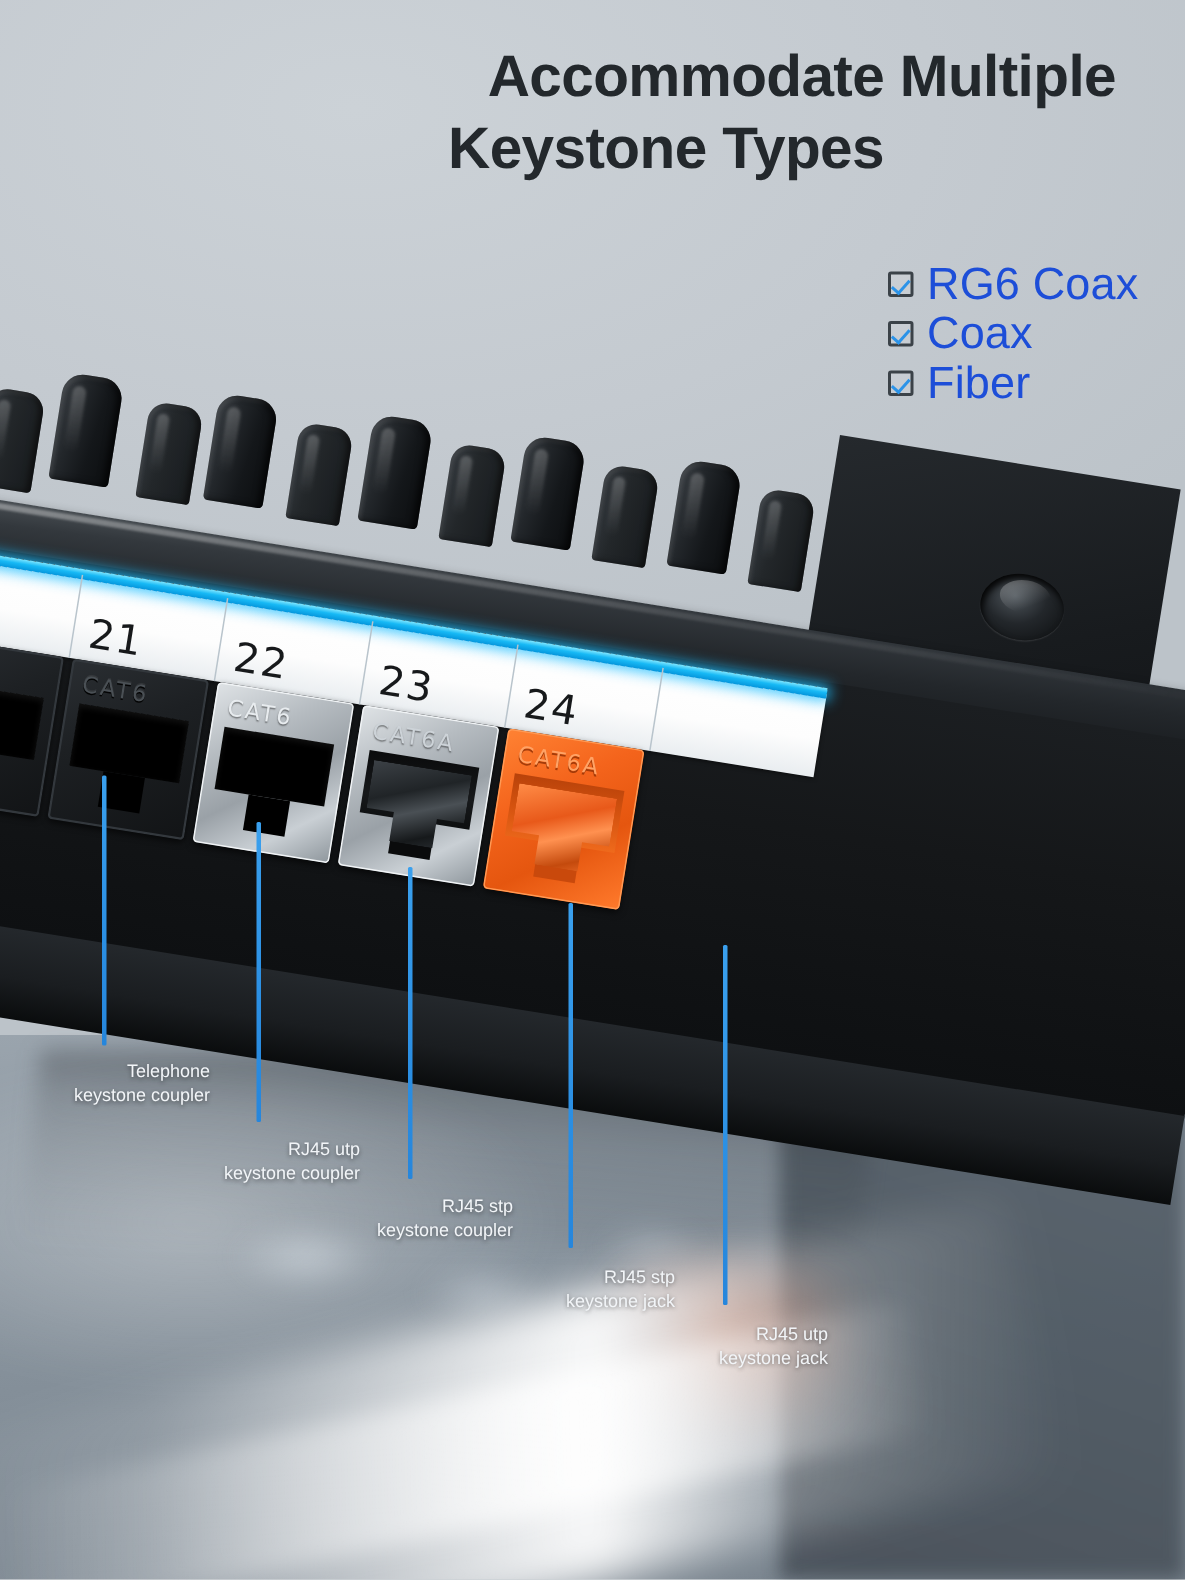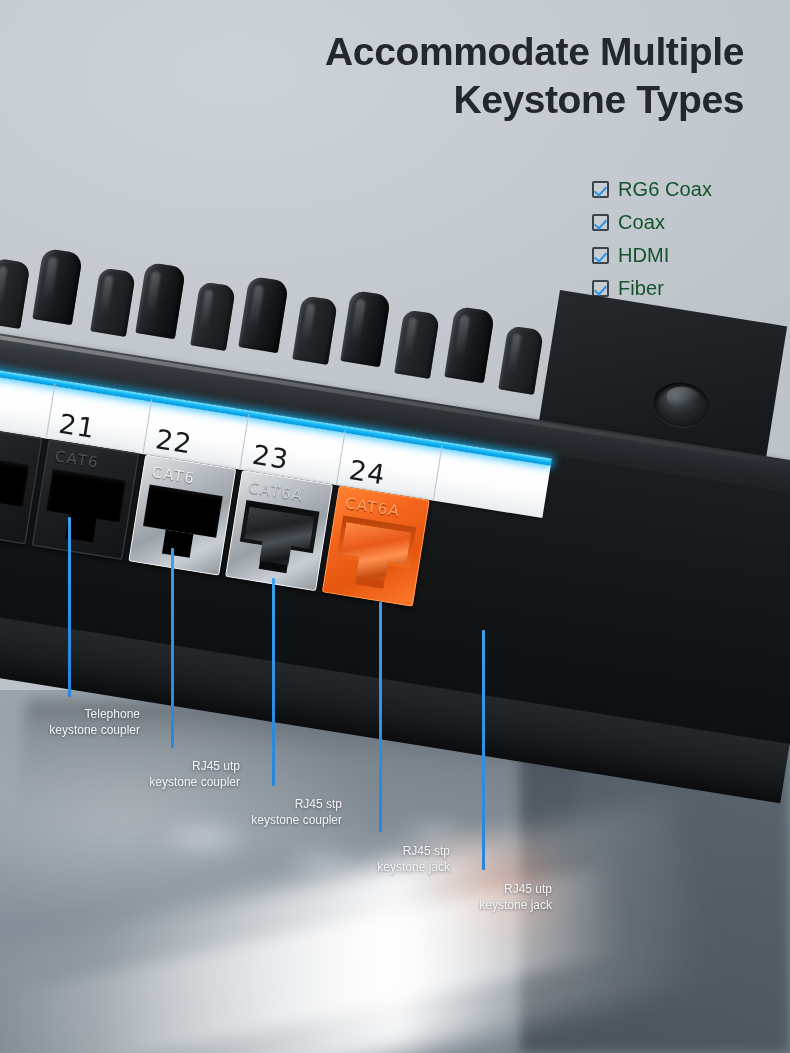--- a/index.html
+++ b/index.html
@@ -58,37 +58,37 @@
       radial-gradient(ellipse 55px 24px at 75% 35%, rgba(215,224,232,.40),rgba(0,0,0,0) 70%);
     filter:blur(9px);
   }
 
   
   .headline{
     position:absolute;right:46px;top:28px;width:600px;
     text-align:right;color:#23282c;
     font-size:39px;line-height:1.23;font-weight:bold;letter-spacing:-0.4px;
   }
-  .headline .l2{display:block;}
+  .headline .l2{display:block;text-align:center;}
 
   
   .features{position:absolute;left:592px;top:173px;}
   .feat{display:flex;align-items:center;height:33px;}
   .cbox{
     width:17px;height:17px;box-sizing:border-box;
     border:2px solid #3b4248;border-radius:2px;
     margin-right:9px;position:relative;flex:0 0 auto;
     background:rgba(255,255,255,.10);
   }
   .cbox::after{
     content:"";position:absolute;left:3px;top:1px;
     width:5px;height:10px;border:solid #2b93e8;
     border-width:0 2.4px 2.4px 0;transform:rotate(42deg);
   }
-  .feat-label{font-size:20px;color:#14532d;letter-spacing:.1px;white-space:nowrap;}
+  .feat-label{font-size:30px;color:#1d4ed8;letter-spacing:.1px;white-space:nowrap;}
 
   
   #panel{position:absolute;left:-40px;top:232px;width:880px;height:560px;}
 
   
   .clips{position:absolute;left:0;top:0;width:880px;height:200px;}
   .clip{
     position:absolute;width:40px;height:72px;
     background:linear-gradient(100deg,#3a3f44 0%,#23272b 30%,#14171a 62%,#0c0e10 100%);
     border-radius:14px 14px 3px 3px;
@@ -270,24 +270,20 @@
   </div>
 
   <div class="features">
     <div class="feat">
       <span class="cbox"></span>
       <span class="feat-label">RG6 Coax</span>
     </div>
     <div class="feat">
       <span class="cbox"></span>
       <span class="feat-label">Coax</span>
-    </div>
-    <div class="feat">
-      <span class="cbox"></span>
-      <span class="feat-label">HDMI</span>
     </div>
     <div class="feat">
       <span class="cbox"></span>
       <span class="feat-label">Fiber</span>
     </div>
   </div>
 
   <div id="panel">
 
     <div class="clips">

